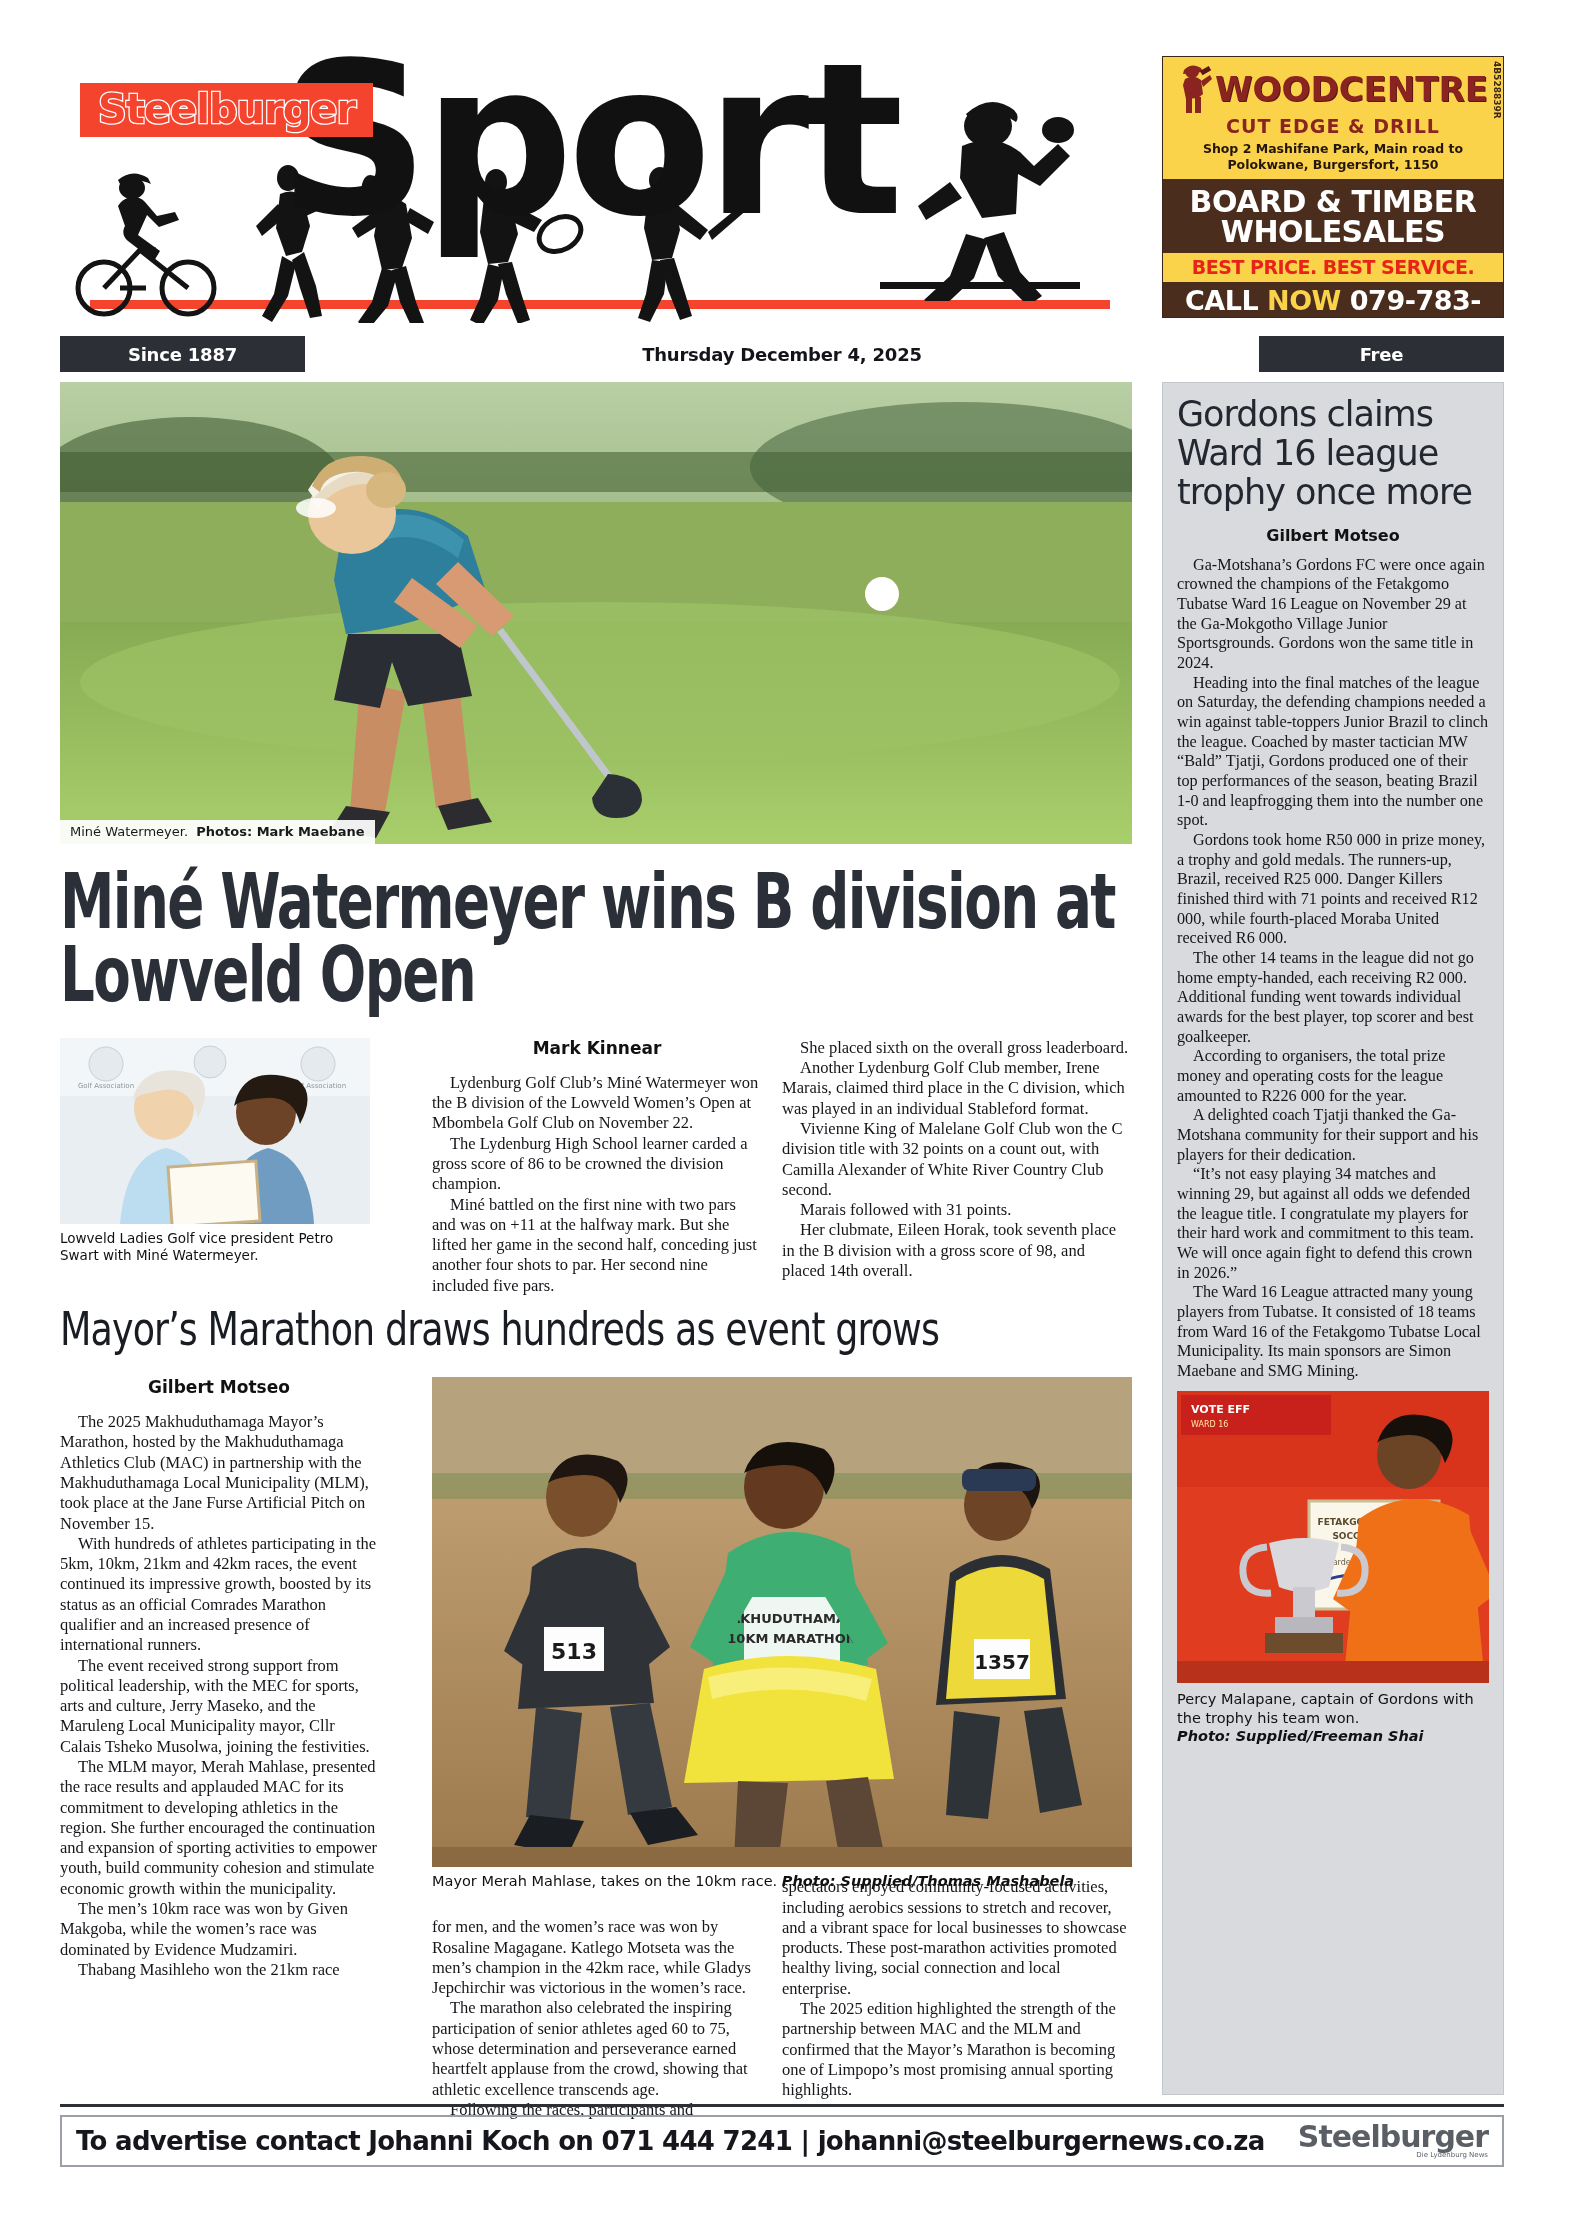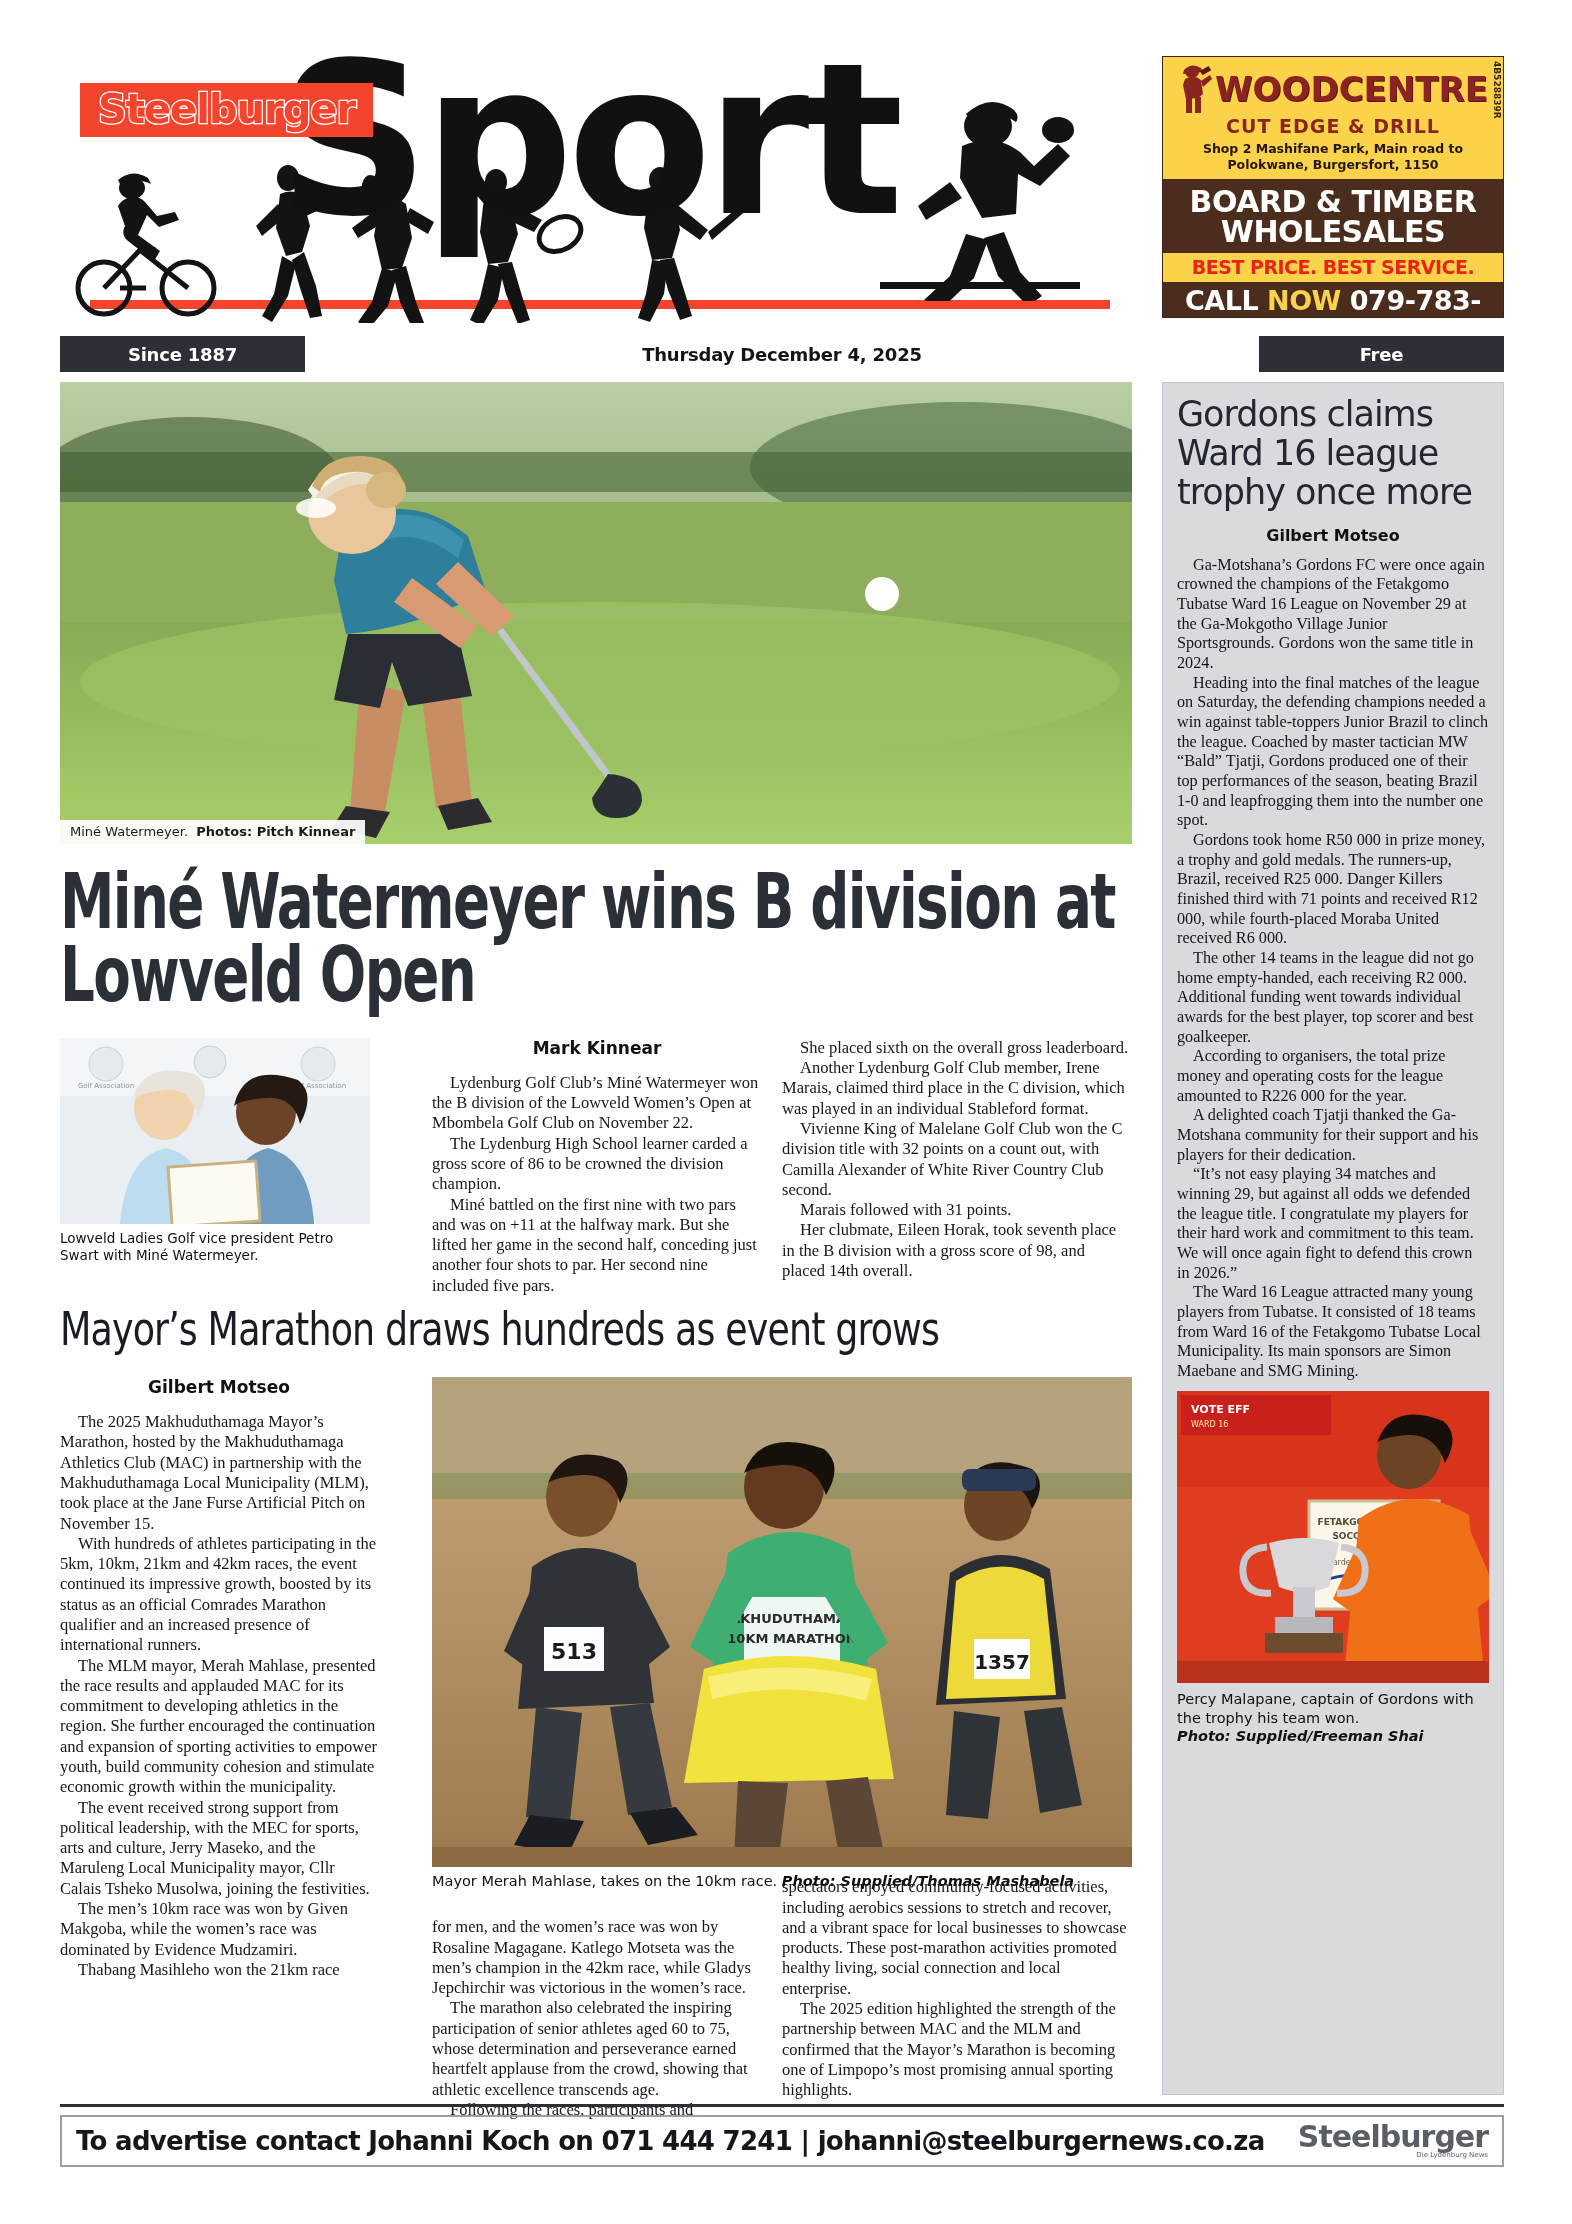--- a/index.html
+++ b/index.html
@@ -390,21 +390,21 @@
 
           <ellipse cx="326" cy="108" rx="20" ry="18" fill="#d6b77e"></ellipse>
 
           <path d="M440 248 L556 404" stroke="#bfc6cc" stroke-width="7" fill="none"></path>
           <path d="M548 392 q34 2 34 26 q-2 18 -26 18 q-22 0 -24-20z" fill="#2b2f36"></path>
         </g>
         <circle cx="822" cy="212" r="17" fill="#ffffff"></circle>
       </svg>
       <div class="hero-caption">
         <span>Miné Watermeyer.</span>
-        &nbsp;<b>Photos: Pitch Kinnear</b>
+        &nbsp;<b>Photos: Mark Maebane</b>
       </div>
     </div>
 
     <div class="big-head">Miné Watermeyer wins B division at Lowveld Open</div>
 
     <div class="golf-body">
       <div class="gphoto">
         <svg viewBox="0 0 310 186" width="310" height="186">
           <rect width="310" height="186" fill="#e9eef2"></rect>
           <rect y="0" width="310" height="58" fill="#f3f6f8"></rect>
@@ -449,22 +449,22 @@
   </div>
 
   <div class="marathon">
     <div class="mar-head">Mayor’s Marathon draws hundreds as event grows</div>
 
     <div class="mar-grid">
       <div class="mcol c1">
         <div class="byline">Gilbert Motseo</div>
         <p>The 2025 Makhuduthamaga Mayor’s Marathon, hosted by the Makhuduthamaga Athletics Club (MAC) in partnership with the Makhuduthamaga Local Municipality (MLM), took place at the Jane Furse Artificial Pitch on November 15.</p>
         <p>With hundreds of athletes participating in the 5km, 10km, 21km and 42km races, the event continued its impressive growth, boosted by its status as an official Comrades Marathon qualifier and an increased presence of international runners.</p>
+        <p>The event received strong support from political leadership, with the MEC for sports, arts and culture, Jerry Maseko, and the Maruleng Local Municipality mayor, Cllr Calais Tsheko Musolwa, joining the festivities.</p>
         <p>The MLM mayor, Merah Mahlase, presented the race results and applauded MAC for its commitment to developing athletics in the region. She further encouraged the continuation and expansion of sporting activities to empower youth, build community cohesion and stimulate economic growth within the municipality.</p>
-        <p>The event received strong support from political leadership, with the MEC for sports, arts and culture, Jerry Maseko, and the Maruleng Local Municipality mayor, Cllr Calais Tsheko Musolwa, joining the festivities.</p>
         <p>The men’s 10km race was won by Given Makgoba, while the women’s race was dominated by Evidence Mudzamiri.</p>
         <p>Thabang Masihleho won the 21km race</p>
       </div>
 
       <div class="mar-photo">
         <svg viewBox="0 0 700 490" width="700" height="490">
           <defs>
             <linearGradient id="dirt" x1="0" y1="0" x2="0" y2="1">
               <stop offset="0%" stop-color="#c8a77a"></stop>
                 <stop offset="100%" stop-color="#9c7a4e"></stop>

